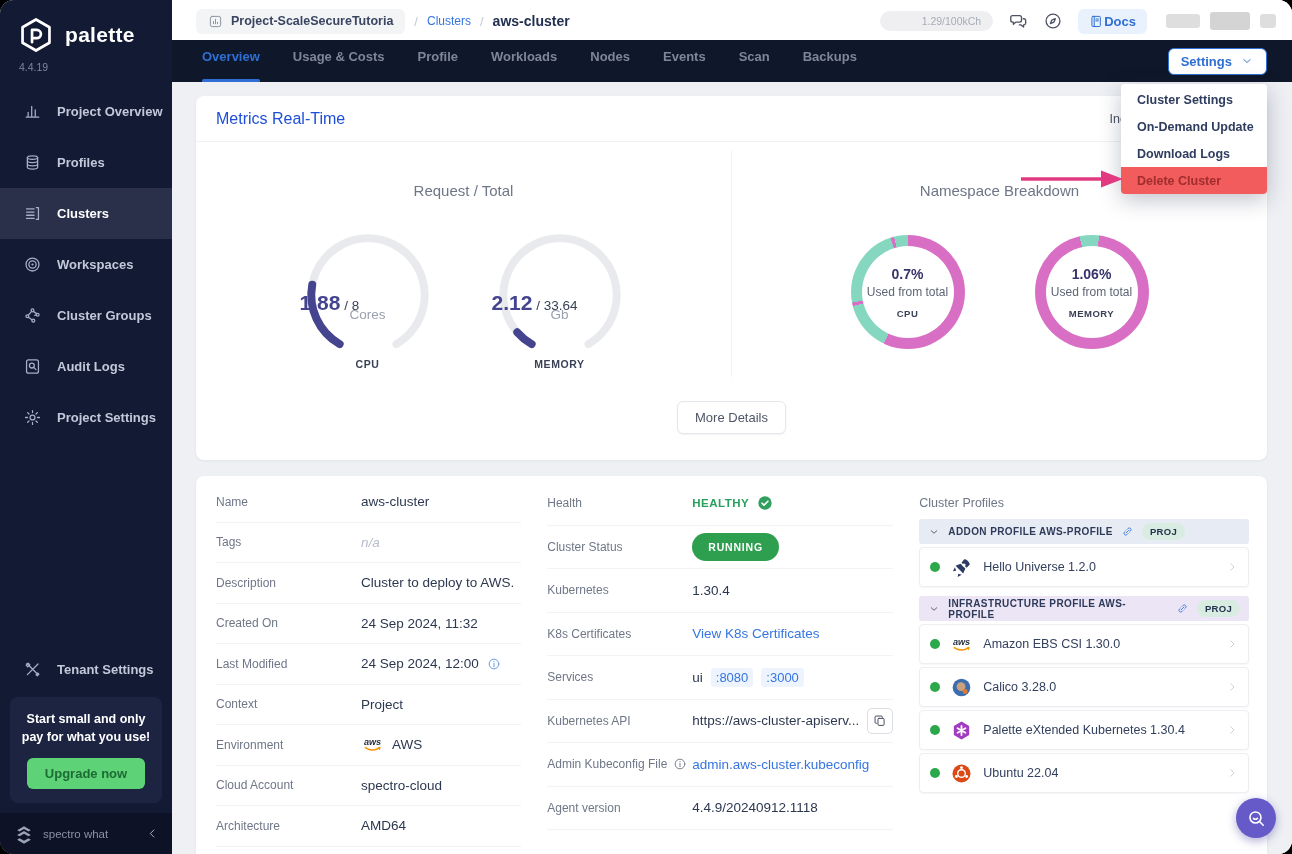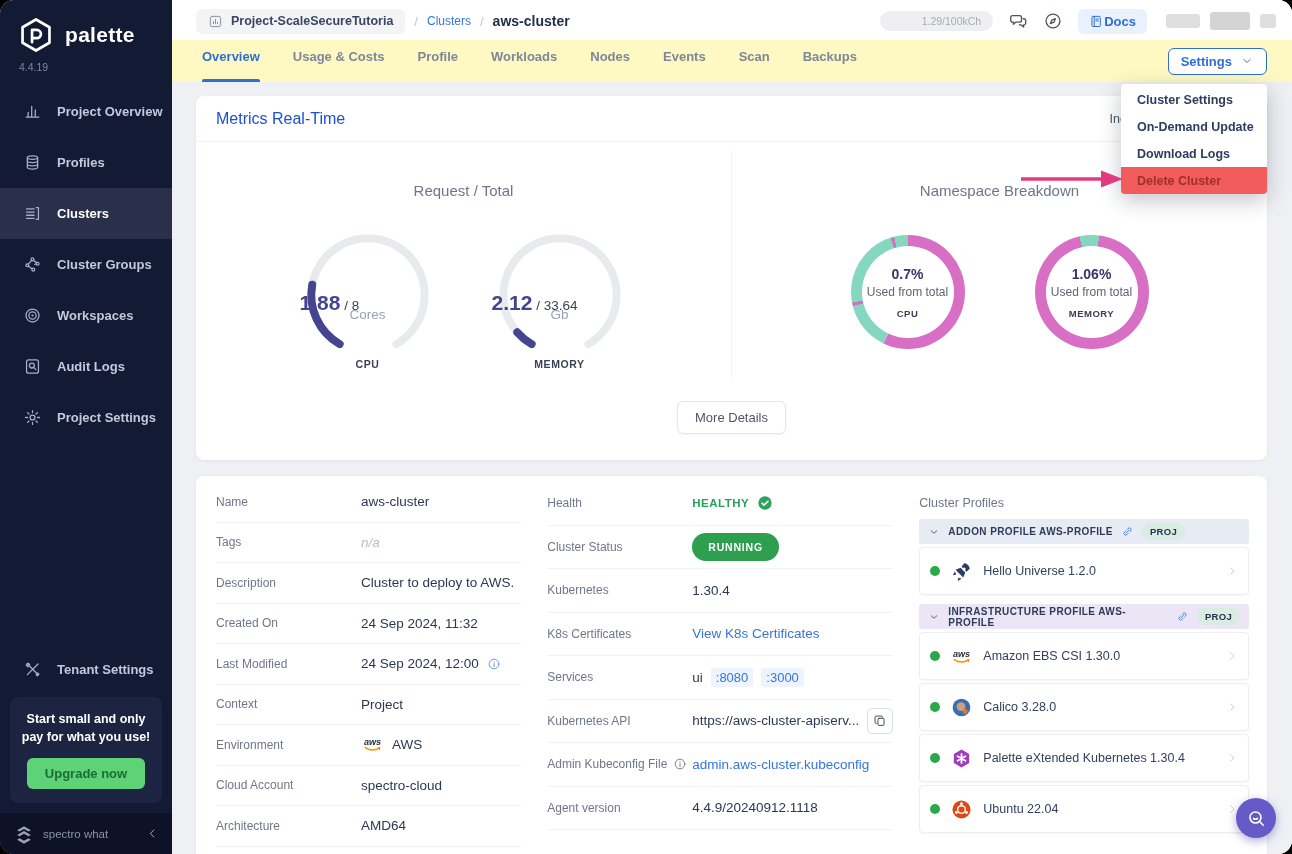--- a/index.html
+++ b/index.html
@@ -42,21 +42,21 @@
   .icon-20{width:20px;height:20px;color:#4c5362;cursor:pointer}
   .docs-btn{display:flex;gap:0;align-items:center;background:#e8f1fc;color:var(--accent-blue,#2f6fd3);border-radius:6px;padding:5px 11px;font-size:13px;font-weight:600;cursor:pointer}
   .docs-btn .i{width:15px;height:15px}
   .blur-group{display:flex;align-items:center;gap:10px;margin-left:4px}
   .blur{background:#dedede;border-radius:3px}
   .blur.b1{width:34px;height:14px}
   .blur.b2{width:40px;height:18px;background:#d4d4d4}
   .blur.b3{width:16px;height:14px}
 
   
-  .tabbar{height:42px;background:#fef9c3;display:flex;padding:0 25px 0 30px;position:relative}
+  .tabbar{height:42px;background:#0f172a;display:flex;padding:0 25px 0 30px;position:relative}
   .tabs{display:flex;gap:33px;height:100%}
   .tab{font-size:13px;font-weight:600;color:#7e8697;padding-top:9px;height:100%;position:relative;cursor:pointer;white-space:nowrap}
   .tab.active{color:var(--accent-blue,#2f6fd3)}
   .tab.active::after{content:"";position:absolute;left:0;right:0;bottom:0;height:3px;background:var(--accent-blue,#2f6fd3);border-radius:2px 2px 0 0}
   .settings-btn{margin-left:auto;align-self:center;display:flex;align-items:center;gap:8px;border:1px solid var(--accent-blue,#2f6fd3);color:var(--accent-blue,#2f6fd3);background:#fff;border-radius:6px;padding:5px 12px;font-size:13px;font-weight:600;cursor:pointer;font-family:inherit}
   .settings-btn .i{width:14px;height:14px}
 
   
   .content{flex:1;background:var(--content-bg,#eef0f4);padding:14px 25px 0 24px;position:relative;overflow:hidden}
   .card{background:#fff;border-radius:8px;box-shadow:0 1px 3px rgba(20,30,60,.06)}
@@ -104,21 +104,21 @@
 
   
   .profiles-title{font-size:12.5px;color:#6f7787;margin:14px 0 9px}
   .psection{margin-bottom:9px}
   .psection-head{display:flex;align-items:center;gap:8px;height:25px;border-radius:3px;padding:0 9px;font-size:10px;font-weight:700;color:#2e3a59;letter-spacing:.4px;cursor:pointer}
   .psection-head.tint-blue{background:#e7ebf3}
   .psection-head.tint-purple{background:#ece5f5}
   .chev-s{width:12px;height:12px;color:#3a4254}
   .link-i{width:13px;height:13px;color:var(--link-blue,#3575e0)}
   .pbadge{background:#d9ece2;color:#25324f;font-size:9.5px;font-weight:700;border-radius:9px;padding:3px 8px;letter-spacing:.3px}
-  .pitem{display:flex;align-items:center;gap:10px;background:#fff;border:1px solid #edeef2;border-radius:4px;height:48px;padding:0 10px;margin-top:3px;box-shadow:0 1px 2px rgba(0,0,0,.04);cursor:pointer}
+  .pitem{display:flex;align-items:center;gap:10px;background:#fff;border:1px solid #edeef2;border-radius:4px;height:40px;padding:0 10px;margin-top:3px;box-shadow:0 1px 2px rgba(0,0,0,.04);cursor:pointer}
   .pdot{width:10px;height:10px;border-radius:50%;background:var(--status-dot-green,#2ba84a);flex:none}
   .picon{width:23px;height:23px}
   .pname{font-size:12.5px;color:#33405e;flex:1;white-space:nowrap;overflow:hidden}
   .chev-r{width:12px;height:12px;color:#c2c7d2}
 
   
   .menu{position:absolute;top:84px;right:25px;width:146px;background:#fff;border-radius:4px;box-shadow:0 6px 22px rgba(30,40,70,.28);z-index:50;padding-top:2px;overflow:hidden}
   .menu-item{height:27px;display:flex;align-items:center;padding-left:16px;font-size:12.5px;font-weight:600;color:#2e3c5e;cursor:pointer;white-space:nowrap}
   .menu-item.danger{background:var(--danger-bg,#f25c5c);color:var(--danger-text,#a12e2e)}
   .arrow-annotation{position:absolute;top:167px;right:167px;width:108px;height:24px;z-index:60;pointer-events:none}
@@ -166,38 +166,38 @@
             <svg viewBox="0 0 24 24" fill="none" stroke="currentColor" stroke-width="1.6" stroke-linecap="round" stroke-linejoin="round">
               <path d="M4.5 6.2h9.5M4.5 10.2h9.5M4.5 14.2h9.5M4.5 18.2h9.5"></path>
               <path d="M19.5 4.5v15M16.8 4.5h2.7M16.8 19.5h2.7"></path>
             </svg>
           </span>
           <span>Clusters</span>
         </div>
         <div class="nav-item">
           <span class="i nav-icon">
             <svg viewBox="0 0 24 24" fill="none" stroke="currentColor" stroke-width="1.6" stroke-linecap="round" stroke-linejoin="round">
+              <circle cx="12" cy="12" r="8.2"></circle>
+              <circle cx="12" cy="12" r="4.6"></circle>
+              <circle cx="12" cy="12" r="1.4" fill="currentColor" stroke="none"></circle>
+            </svg>
+          </span>
+          <span>Workspaces</span>
+        </div>
+        <div class="nav-item">
+          <span class="i nav-icon">
+            <svg viewBox="0 0 24 24" fill="none" stroke="currentColor" stroke-width="1.6" stroke-linecap="round" stroke-linejoin="round">
               <circle cx="5.5" cy="13" r="1.8"></circle>
               <circle cx="12" cy="5.5" r="1.8"></circle>
               <circle cx="13" cy="18.5" r="1.8"></circle>
               <circle cx="18.5" cy="11" r="1.8"></circle>
               <path d="M6.8 11.6l3.8-4.6M6.9 14.2l4.4 3.2M14.8 11.7l1.9-.4M13.4 7.1l3.8 2.5"></path>
             </svg>
           </span>
           <span>Cluster Groups</span>
-        </div>
-        <div class="nav-item">
-          <span class="i nav-icon">
-            <svg viewBox="0 0 24 24" fill="none" stroke="currentColor" stroke-width="1.6" stroke-linecap="round" stroke-linejoin="round">
-              <circle cx="12" cy="12" r="8.2"></circle>
-              <circle cx="12" cy="12" r="4.6"></circle>
-              <circle cx="12" cy="12" r="1.4" fill="currentColor" stroke="none"></circle>
-            </svg>
-          </span>
-          <span>Workspaces</span>
         </div>
         <div class="nav-item">
           <span class="i nav-icon">
             <svg viewBox="0 0 24 24" fill="none" stroke="currentColor" stroke-width="1.6" stroke-linecap="round" stroke-linejoin="round">
               <rect x="4.5" y="3.5" width="15" height="17" rx="2.5"></rect>
               <circle cx="11.2" cy="10.8" r="3.1"></circle>
               <path d="M13.5 13.1l2.8 2.9"></path>
             </svg>
           </span>
           <span>Audit Logs</span>

